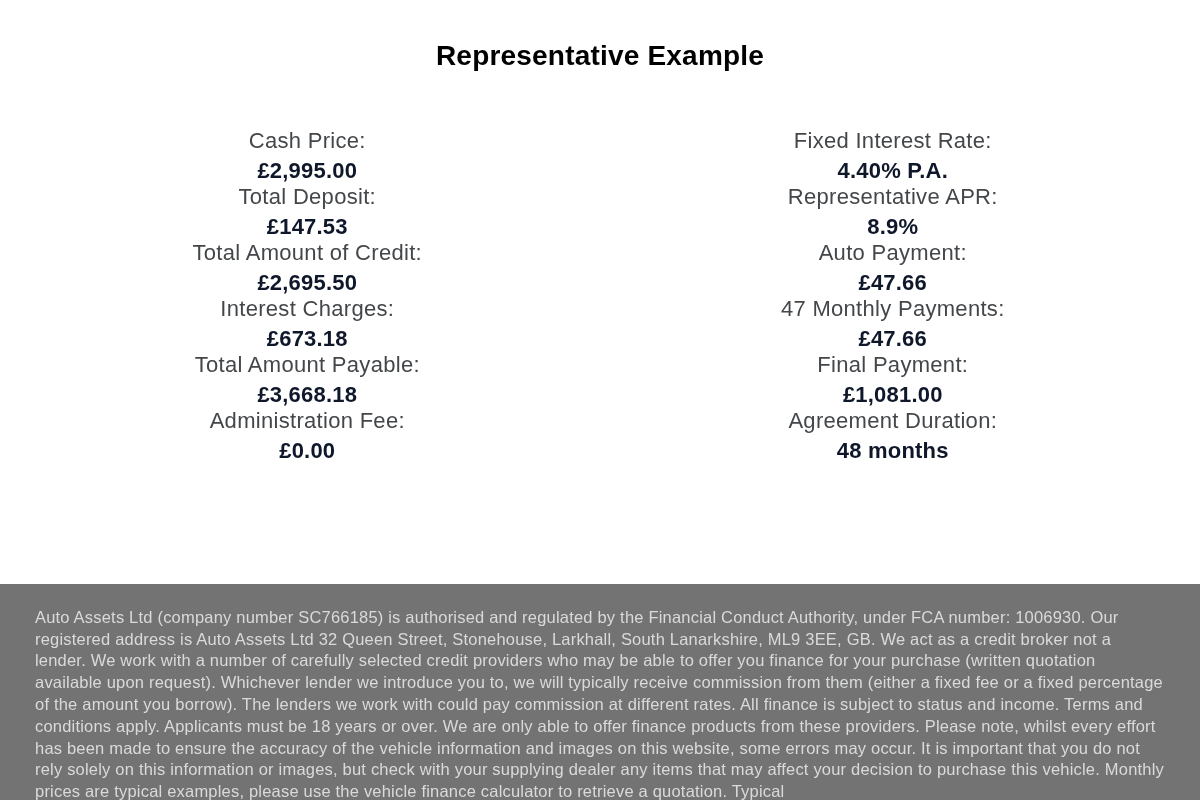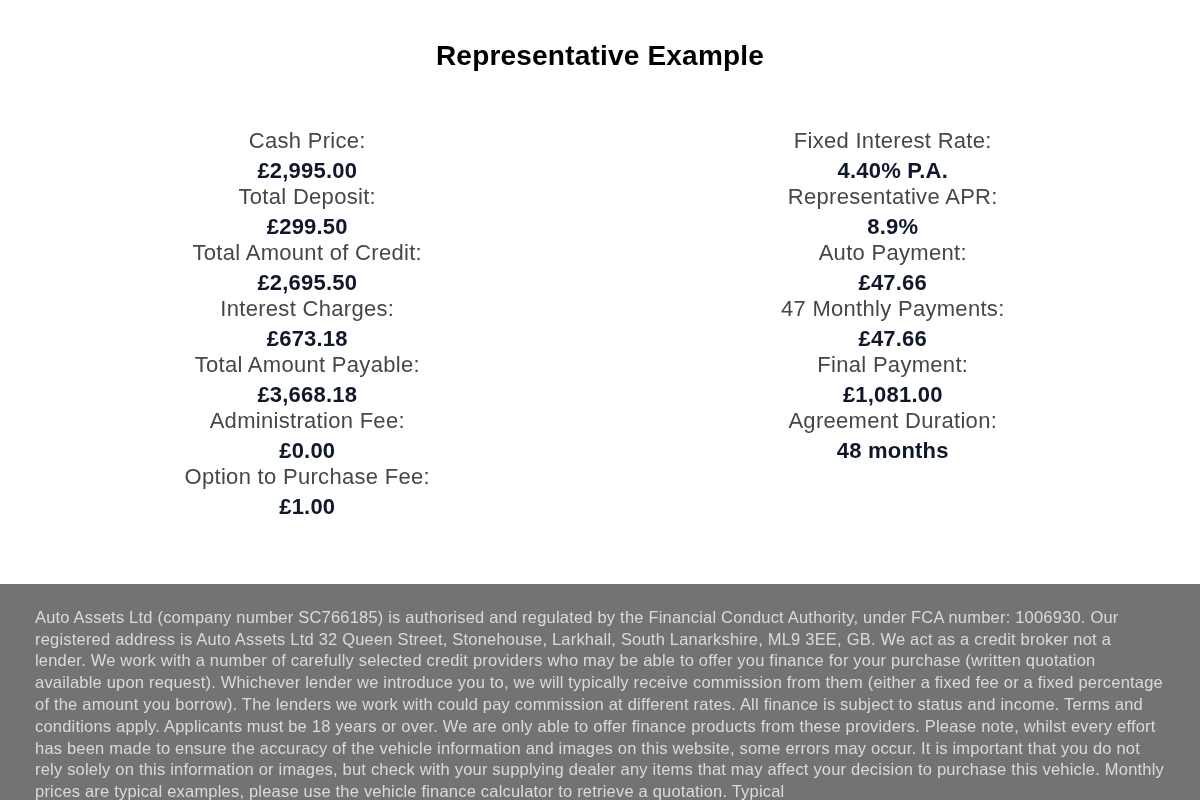--- a/index.html
+++ b/index.html
@@ -81,41 +81,37 @@
 
     <div class="finance-grid">
 
       <div class="finance-col">
         <div class="finance-row">
           <span class="finance-label">Cash Price:</span>
           <span class="finance-value">£2,995.00</span>
         </div>
         <div class="finance-row">
           <span class="finance-label">Total Deposit:</span>
-          <span class="finance-value">£299.50</span>
+          <span class="finance-value">£147.53</span>
         </div>
         <div class="finance-row">
           <span class="finance-label">Total Amount of Credit:</span>
           <span class="finance-value">£2,695.50</span>
         </div>
         <div class="finance-row">
           <span class="finance-label">Interest Charges:</span>
           <span class="finance-value">£673.18</span>
         </div>
         <div class="finance-row">
           <span class="finance-label">Total Amount Payable:</span>
           <span class="finance-value">£3,668.18</span>
         </div>
         <div class="finance-row">
           <span class="finance-label">Administration Fee:</span>
           <span class="finance-value">£0.00</span>
-        </div>
-        <div class="finance-row">
-          <span class="finance-label">Option to Purchase Fee:</span>
-          <span class="finance-value">£1.00</span>
         </div>
       </div>
 
       <div class="finance-col">
         <div class="finance-row">
           <span class="finance-label">Fixed Interest Rate:</span>
           <span class="finance-value">4.40% P.A.</span>
         </div>
         <div class="finance-row">
           <span class="finance-label">Representative APR:</span>

